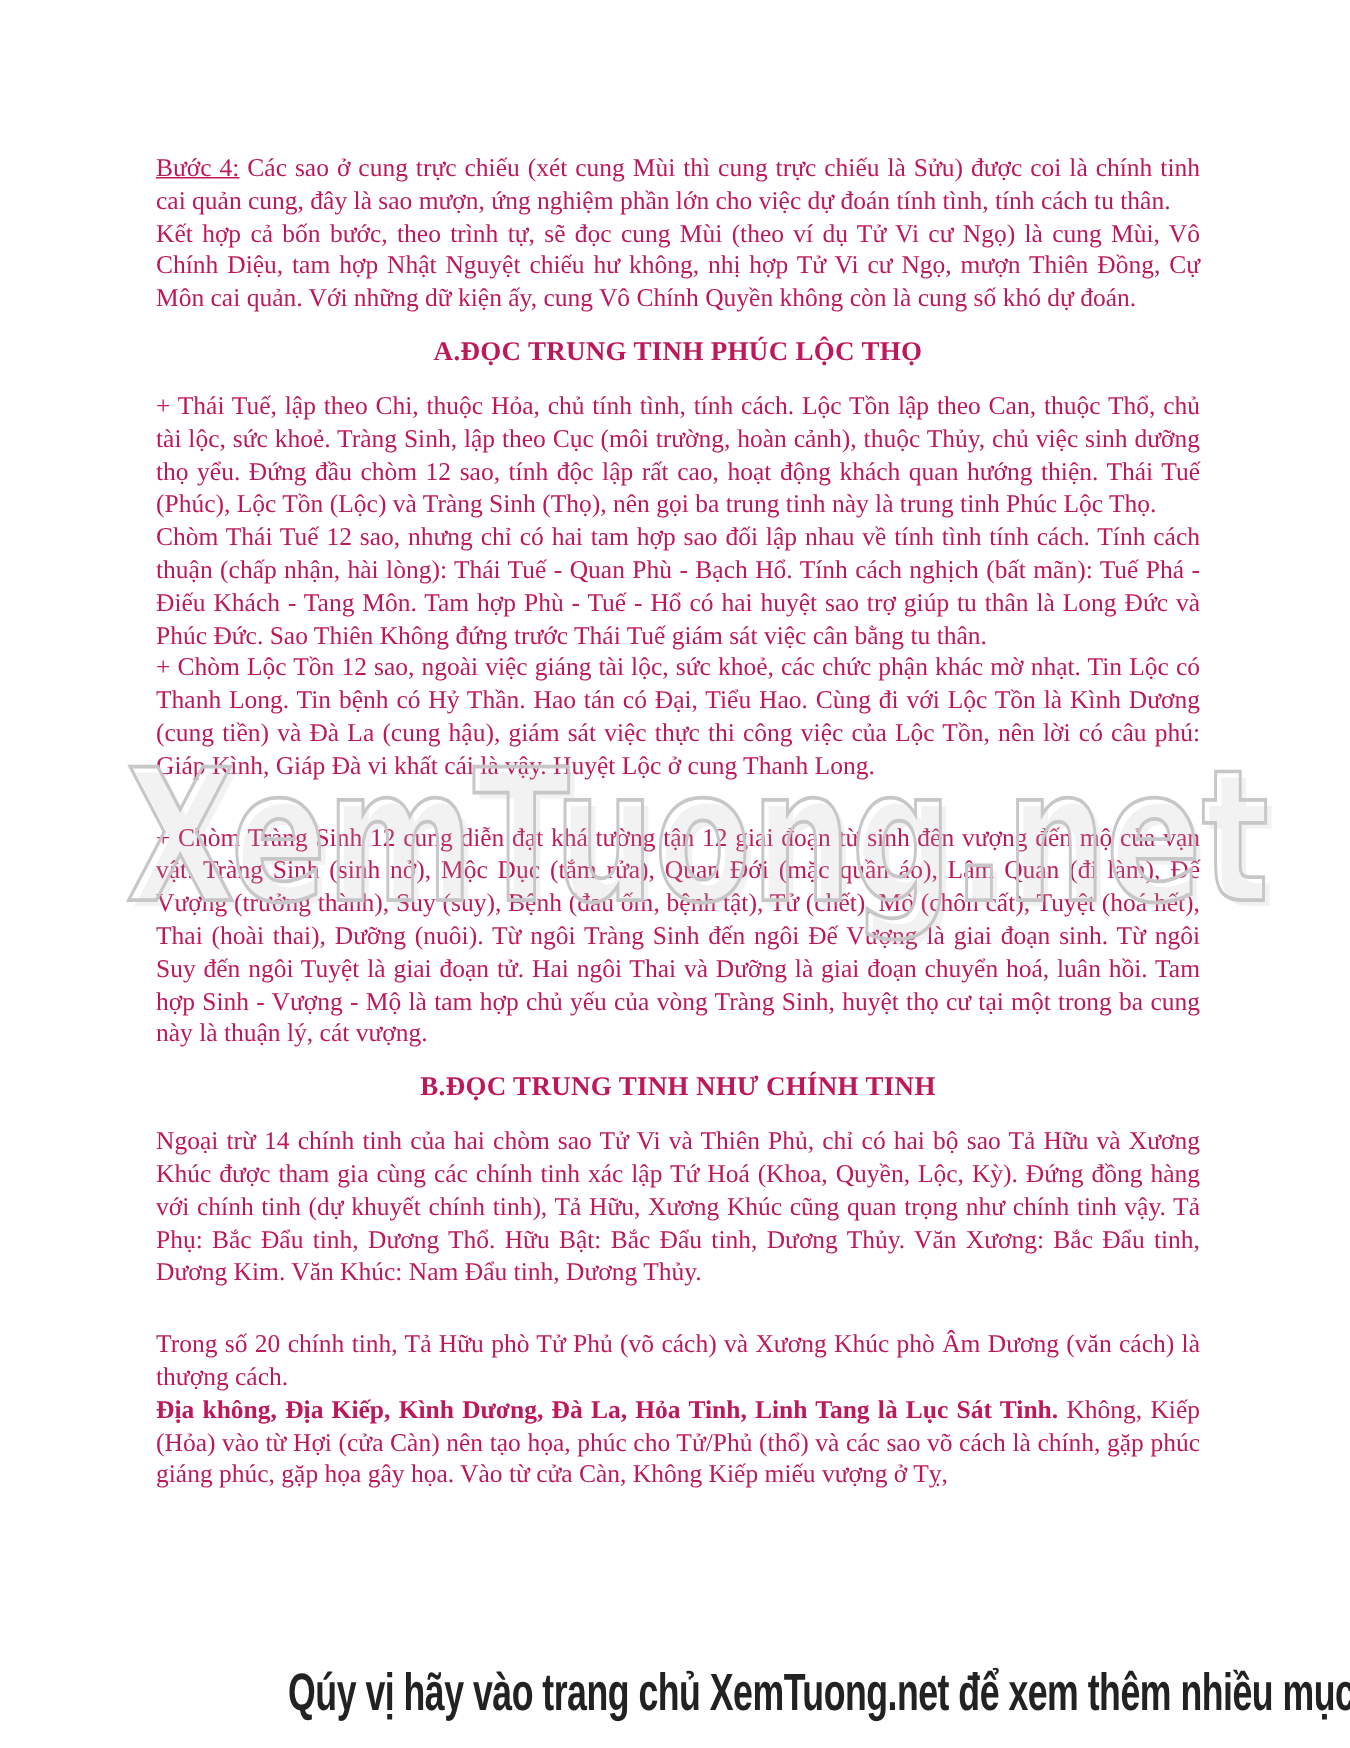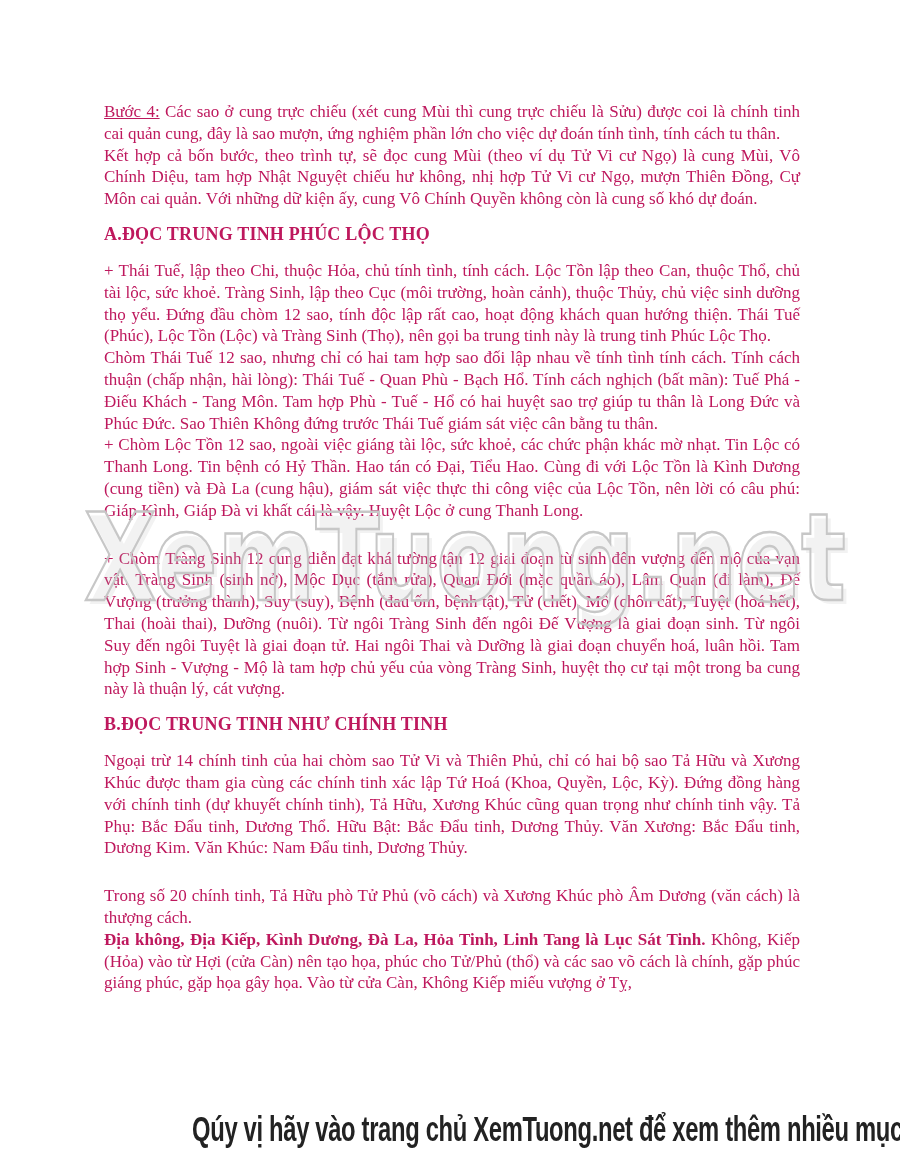--- a/index.html
+++ b/index.html
@@ -21,21 +21,21 @@
     text-align:justify;
     z-index:1;
   }
   .content p { margin:0; }
   .content p.gap { margin-top:26px; }
   .content h2 {
     font-size:18px; line-height:22px;
     font-weight:bold;
     margin:13px 0 15px 0;
     letter-spacing:0.2px;
-    text-align:left;
+    text-align:center;
   }
   .u { text-decoration:underline; }
 
   
   .watermark {
     position:absolute;
     left:84px; top:497px;
     font-family:"DejaVu Sans", sans-serif;
     font-weight:bold;
     font-size:122px; line-height:1;

